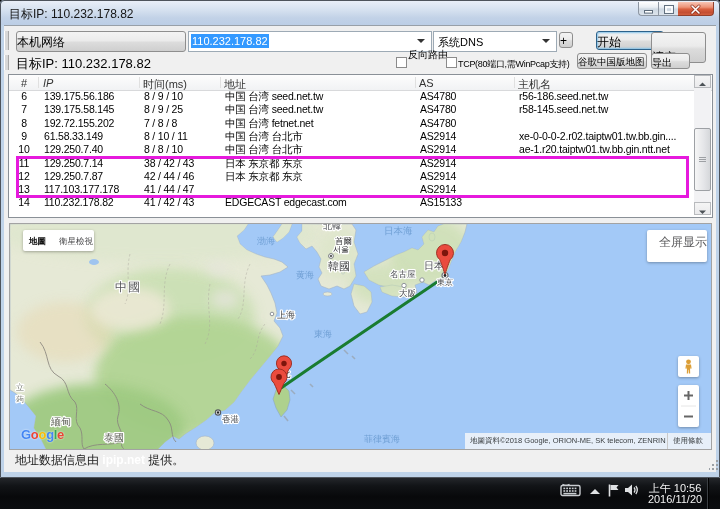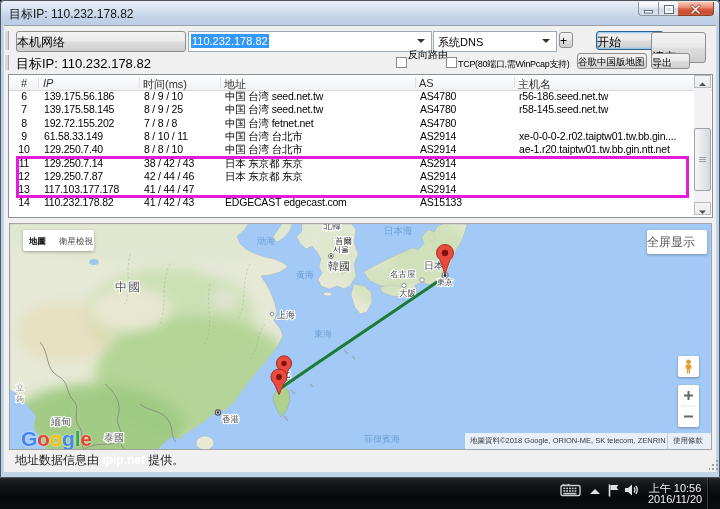--- a/index.html
+++ b/index.html
@@ -298,21 +298,21 @@
       <circle cx="274" cy="139.5" r="2.7" fill="#7c150c"></circle>
 <path d="M264.0,159.2 A8,8 0 1,1 274.0,159.2 C271.8,163.8 270.2,168.0 269,170.5 C267.8,168.0 266.2,163.8 264.0,159.2 Z" fill="#ea4b3e" stroke="#98291d" stroke-width="0.9"></path>
       <circle cx="269" cy="153" r="2.9" fill="#7c150c"></circle>
 <path d="M429.7,35.6 A8.5,8.5 0 1,1 440.3,35.6 C438.0,40.5 436.2,47.5 435,50 C433.8,47.5 432.0,40.5 429.7,35.6 Z" fill="#ea4b3e" stroke="#98291d" stroke-width="0.9"></path>
       <circle cx="435" cy="29" r="3.2" fill="#7c150c"></circle>
 </svg>
 <div class="mapctl" style="left:13px;top:6px;width:71px;height:21px;font-size:8.5px;white-space:nowrap;">
   <span style="position:absolute;left:6px;top:6px;color:#111;font-weight:bold;">地圖</span>
   <span style="position:absolute;left:36px;top:6px;color:#48484a;">衛星檢視</span>
 </div>
-<div class="mapctl" style="left:637px;top:6px;width:60px;height:24px;font-size:12px;text-align:left;line-height:24px;color:#58585a;">全屏显示</div>
+<div class="mapctl" style="left:637px;top:6px;width:60px;height:32px;font-size:12px;text-align:right;line-height:24px;color:#58585a;">全屏显示</div>
 <div class="mapctl" style="left:668px;top:132px;width:21px;height:21px;">
   <svg width="21" height="21">
         <g fill="#dc9e35">
           <circle cx="10.5" cy="5.8" r="2.4"></circle>
           <path d="M8 8.6 L13 8.6 L13.6 12.5 L12.4 12.7 L12 10.8 L12.2 17.6 L10.9 17.6 L10.7 13.8 L10.3 13.8 L10.1 17.6 L8.8 17.6 L9 10.8 L8.6 12.7 L7.4 12.5 Z"></path>
         </g>
       </svg>
 </div>
 <div class="mapctl" style="left:668px;top:161px;width:21px;height:42px;">
   <svg width="21" height="42">
@@ -322,21 +322,21 @@
           <line x1="6" y1="31.5" x2="15" y2="31.5"></line>
         </g>
         <line x1="3" y1="21" x2="18" y2="21" stroke="#e6e6e6" stroke-width="1"></line>
       </svg>
 </div>
 <div style="position:absolute;left:455px;top:209px;width:246px;height:16px;background:rgba(250,250,250,0.78);font-size:7.5px;color:#3c4043;">
   <span style="position:absolute;left:5px;top:3px;">地圖資料©2018 Google, ORION-ME, SK telecom, ZENRIN</span>
   <span style="position:absolute;left:202px;top:0;width:1px;height:16px;background:#c9c9c9;"></span>
   <span style="position:absolute;left:208px;top:3px;">使用條款</span>
 </div>
-<div style="position:absolute;left:11px;top:203px;font-size:21px;font-weight:bold;letter-spacing:-0.3px;text-shadow:0 0 2px rgba(255,255,255,0.9);">
+<div style="position:absolute;left:11px;top:203px;font-size:13px;font-weight:bold;letter-spacing:-0.3px;text-shadow:0 0 2px rgba(255,255,255,0.9);">
   <span style="color:#4285F4;">G</span><span style="color:#EA4335;">o</span><span style="color:#FBBC05;">o</span><span style="color:#4285F4;">g</span><span style="color:#34A853;">l</span><span style="color:#EA4335;">e</span>
 </div>
 </div>
 
 <svg class="abs" style="left:709px;top:459px;" width="10" height="12">
     <g fill="#9aa0a6">
       <rect x="7" y="1" width="2" height="2"></rect>
       <rect x="7" y="5" width="2" height="2"></rect>
       <rect x="7" y="9" width="2" height="2"></rect>
       <rect x="3" y="5" width="2" height="2"></rect>

